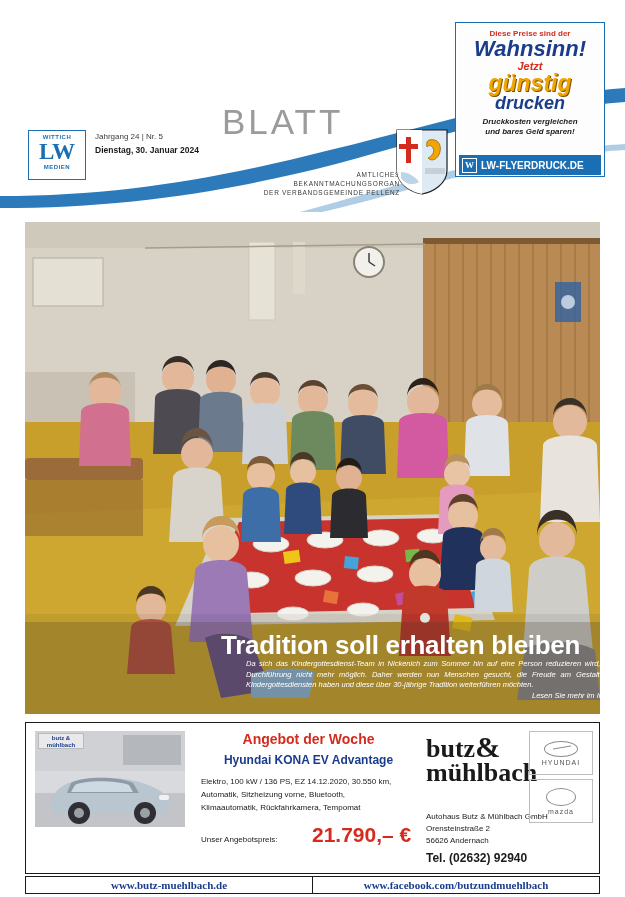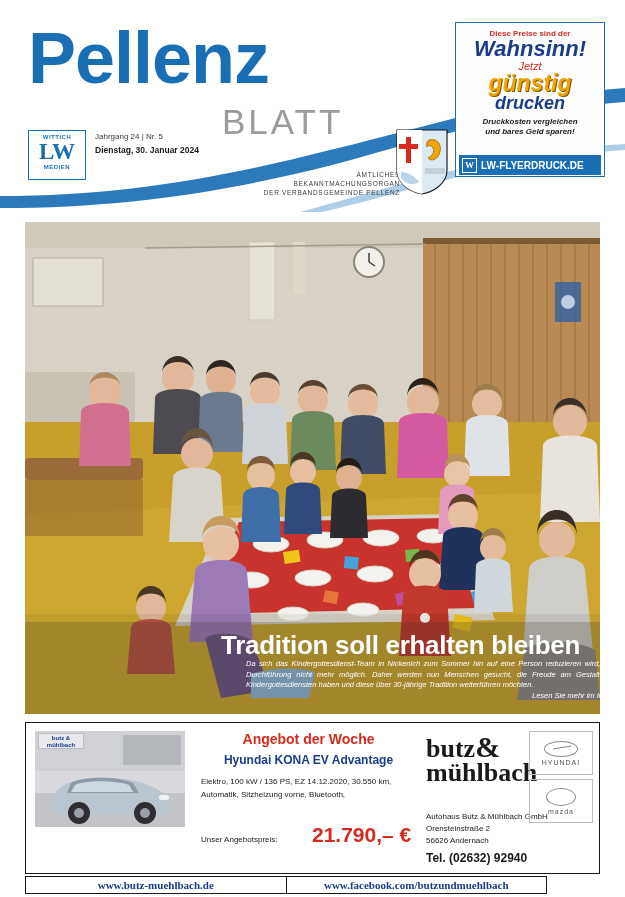--- a/index.html
+++ b/index.html
@@ -119,21 +119,21 @@
   }
   .at-l1 {
     font-size: 8px; font-weight: bold; color: #d52b1e;
     margin-top: 3px;
   }
   .at-l2 {
     font-size: 22px; font-weight: bold; color: #1a3c8c;
     font-style: italic; line-height: 22px;
   }
   .at-l3 {
-    font-size: 11px; font-weight: normal; color: #d52b1e;
+    font-size: 11px; font-weight: bold; color: #d52b1e;
     font-style: italic; line-height: 12px;
   }
   .at-l4 {
     font-size: 23px; font-weight: bold; color: #f0a500;
     font-style: italic; line-height: 22px;
     text-shadow: 1px 1px 0 #7a5200;
   }
   .at-l5 {
     font-size: 18px; font-weight: bold; color: #1a3c8c;
     font-style: italic; line-height: 19px;
@@ -339,21 +339,21 @@
     width: 30px; height: 18px;
     border: 1.5px solid #8a8a8a;
     border-radius: 50%;
     margin-bottom: 2px;
   }
 
   
   .footer-bar {
     position: absolute;
     left: 25px; top: 876px;
-    width: 522px; height: 18px;
+    width: 575px; height: 18px;
     border: 1px solid #1a1a1a;
     display: flex;
     align-items: center;
   }
   .footer-bar .fb-cell {
     flex: 1;
     text-align: center;
     font-size: 11px;
     font-weight: bold;
     color: #1a3c8c;
@@ -370,21 +370,20 @@
 
 <div class="page">
 
   <div class="masthead">
 
     <svg class="swoosh" viewBox="0 0 625 212" preserveAspectRatio="none">
       <path d="M0,196 C120,196 220,178 330,150 C430,126 520,96 625,88 L625,102 C520,110 432,138 336,164 C226,192 124,208 0,208 Z" fill="#1a6fb4" opacity="0.92"></path>
       <path d="M300,212 C360,196 430,174 500,160 C552,150 592,146 625,144 L625,150 C590,152 552,157 502,167 C434,181 368,202 322,212 Z" fill="#1a6fb4" opacity="0.35"></path>
     </svg>
 
-    <div class="title-pellenz">Pellenz</div>
     <div class="title-blatt">BLATT</div>
 
     <div class="logo-box">
       <div class="lb-top">WITTICH</div>
       <div class="lb-w">LW</div>
       <div class="lb-bot">MEDIEN</div>
     </div>
 
     <div class="issue-line1">Jahrgang 24 | Nr. 5</div>
     <div class="issue-line2">Dienstag, 30. Januar 2024</div>
@@ -622,20 +621,21 @@
       </svg>
     </div>
     <div class="ab-dealer-logo">butz &amp; mühlbach</div>
 
     <div class="ab-mid">
       <div class="ab-offer-title">Angebot der Woche</div>
       <div class="ab-model">Hyundai KONA EV Advantage</div>
       <div class="ab-specs">
         <div>Elektro, 100 kW / 136 PS, EZ 14.12.2020, 30.550 km,</div>
         <div>Automatik, Sitzheizung vorne, Bluetooth,</div>
+        <div>Klimaautomatik, Rückfahrkamera, Tempomat</div>
       </div>
     </div>
 
     <div class="ab-price-label">Unser Angebotspreis:</div>
     <div class="ab-price">21.790,– €</div>
 
     <div class="ab-brand">
       <span>butz</span><span class="amp">&amp;</span><br>
       <span>mühlbach</span>
     </div>

